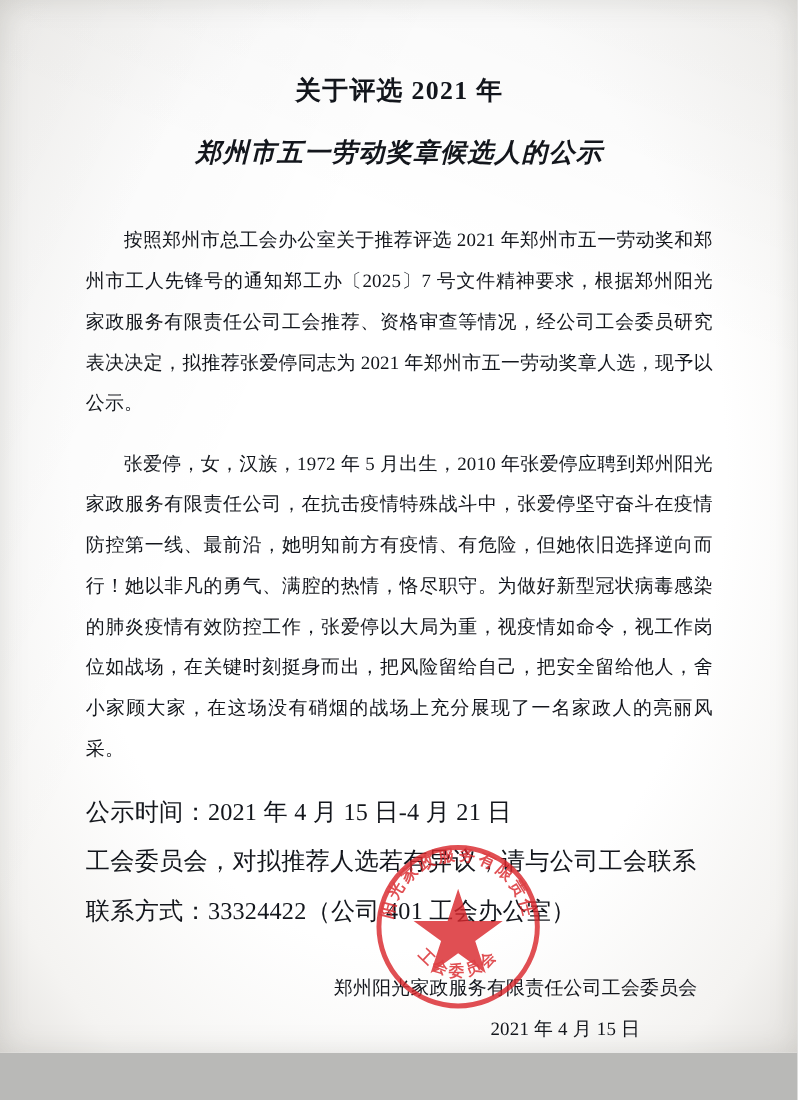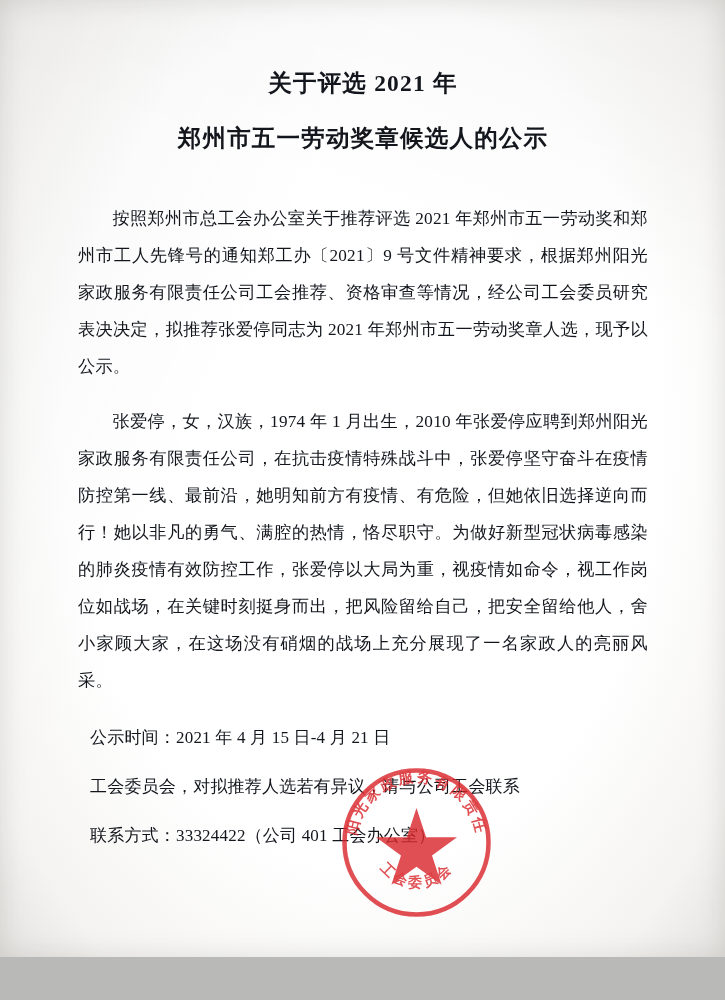--- a/index.html
+++ b/index.html
@@ -47,39 +47,40 @@
     letter-spacing: 1.2px;
     line-height: 1.0;
     margin: 0;
   }
   .title-line2 {
     text-align: center;
     font-size: 23.5px;
     font-weight: bold;
     letter-spacing: 1.2px;
     margin-top: 26px;
+    font-style: italic;
   }
   .para {
     font-size: 17.2px;
     line-height: 37px;
     text-align: justify;
     text-justify: inter-ideograph;
     letter-spacing: 0.2px;
     margin: 0;
   }
   .para.indent {
     text-indent: 2em;
   }
   #p1 { margin-top: 46px; }
   #p2 { margin-top: 18px; }
   .line {
-    font-size: 17px;
+    font-size: 22px;
     line-height: 37px;
     letter-spacing: 0.2px;
-    margin: 12px;
+    margin: 0;
   }
   #l1 { margin-top: 20px; }
   #l2 { margin-top: 8px; }
   #l3 { margin-top: 8px; }
   .signature {
     margin-top: 34px;
     text-align: right;
     padding-right: 14px;
   }
   .sig-line {
@@ -112,28 +113,32 @@
 </head>
 <body>
 
 <div id="page">
 
   <div class="doc">
 
     <div class="title">关于评选 2021 年</div>
     <div class="title-line2">郑州市五一劳动奖章候选人的公示</div>
 
-    <p class="para indent" id="p1">按照郑州市总工会办公室关于推荐评选 2021 年郑州市五一劳动奖和郑州市工人先锋号的通知郑工办〔2021〕9 号文件精神要求，根据郑州阳光家政服务有限责任公司工会推荐、资格审查等情况，经公司工会委员研究表决决定，拟推荐张爱停同志为 2021 年郑州市五一劳动奖章人选，现予以公示。</p>
+    <p class="para indent" id="p1">按照郑州市总工会办公室关于推荐评选 2021 年郑州市五一劳动奖和郑州市工人先锋号的通知郑工办〔2025〕7 号文件精神要求，根据郑州阳光家政服务有限责任公司工会推荐、资格审查等情况，经公司工会委员研究表决决定，拟推荐张爱停同志为 2021 年郑州市五一劳动奖章人选，现予以公示。</p>
 
-    <p class="para indent" id="p2">张爱停，女，汉族，1974 年 1 月出生，2010 年张爱停应聘到郑州阳光家政服务有限责任公司，在抗击疫情特殊战斗中，张爱停坚守奋斗在疫情防控第一线、最前沿，她明知前方有疫情、有危险，但她依旧选择逆向而行！她以非凡的勇气、满腔的热情，恪尽职守。为做好新型冠状病毒感染的肺炎疫情有效防控工作，张爱停以大局为重，视疫情如命令，视工作岗位如战场，在关键时刻挺身而出，把风险留给自己，把安全留给他人，舍小家顾大家，在这场没有硝烟的战场上充分展现了一名家政人的亮丽风采。</p>
+    <p class="para indent" id="p2">张爱停，女，汉族，1972 年 5 月出生，2010 年张爱停应聘到郑州阳光家政服务有限责任公司，在抗击疫情特殊战斗中，张爱停坚守奋斗在疫情防控第一线、最前沿，她明知前方有疫情、有危险，但她依旧选择逆向而行！她以非凡的勇气、满腔的热情，恪尽职守。为做好新型冠状病毒感染的肺炎疫情有效防控工作，张爱停以大局为重，视疫情如命令，视工作岗位如战场，在关键时刻挺身而出，把风险留给自己，把安全留给他人，舍小家顾大家，在这场没有硝烟的战场上充分展现了一名家政人的亮丽风采。</p>
 
     <p class="line" id="l1">公示时间：2021 年 4 月 15 日-4 月 21 日</p>
     <p class="line" id="l2">工会委员会，对拟推荐人选若有异议，请与公司工会联系</p>
     <p class="line" id="l3">联系方式：33324422（公司 401 工会办公室）</p>
 
+    <div class="signature">
+      <div class="sig-line">郑州阳光家政服务有限责任公司工会委员会</div>
+      <div class="sig-date">2021 年 4 月 15 日</div>
+    </div>
 
   </div>
 
   <div id="seal">
     <svg width="165" height="165" viewBox="0 0 165 165" xmlns="http://www.w3.org/2000/svg">
       <defs>
         <path id="sealArcTop" d="M 22,82.5 A 60.5,60.5 0 0 1 143,82.5"></path>
         <path id="sealArcBottom" d="M 38,82.5 A 44.5,44.5 0 0 0 127,82.5"></path>
       </defs>
       <g fill="none" stroke="#d9262b" stroke-width="4.5" opacity="0.92">

